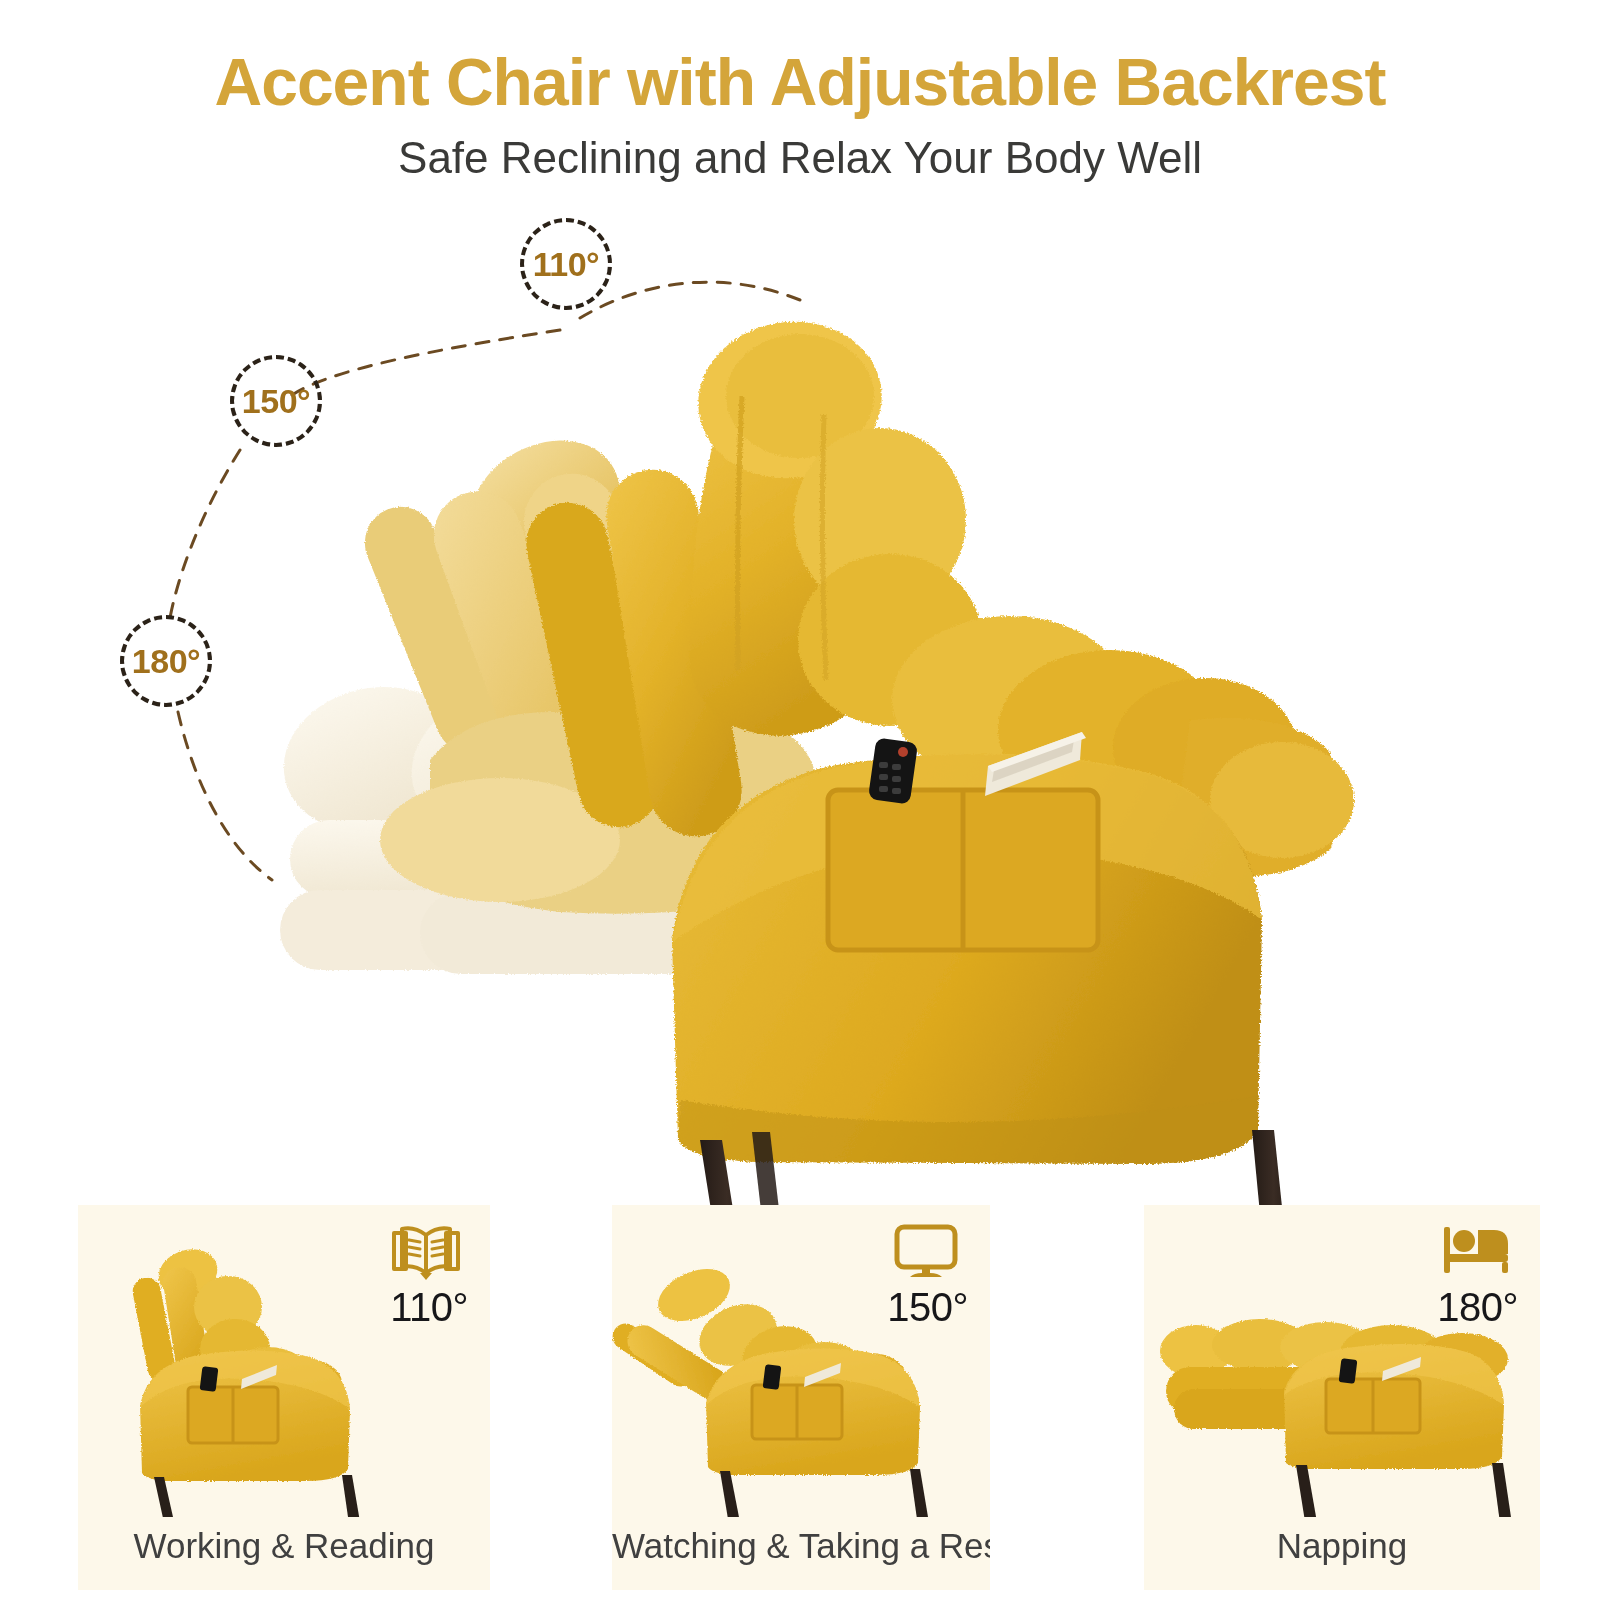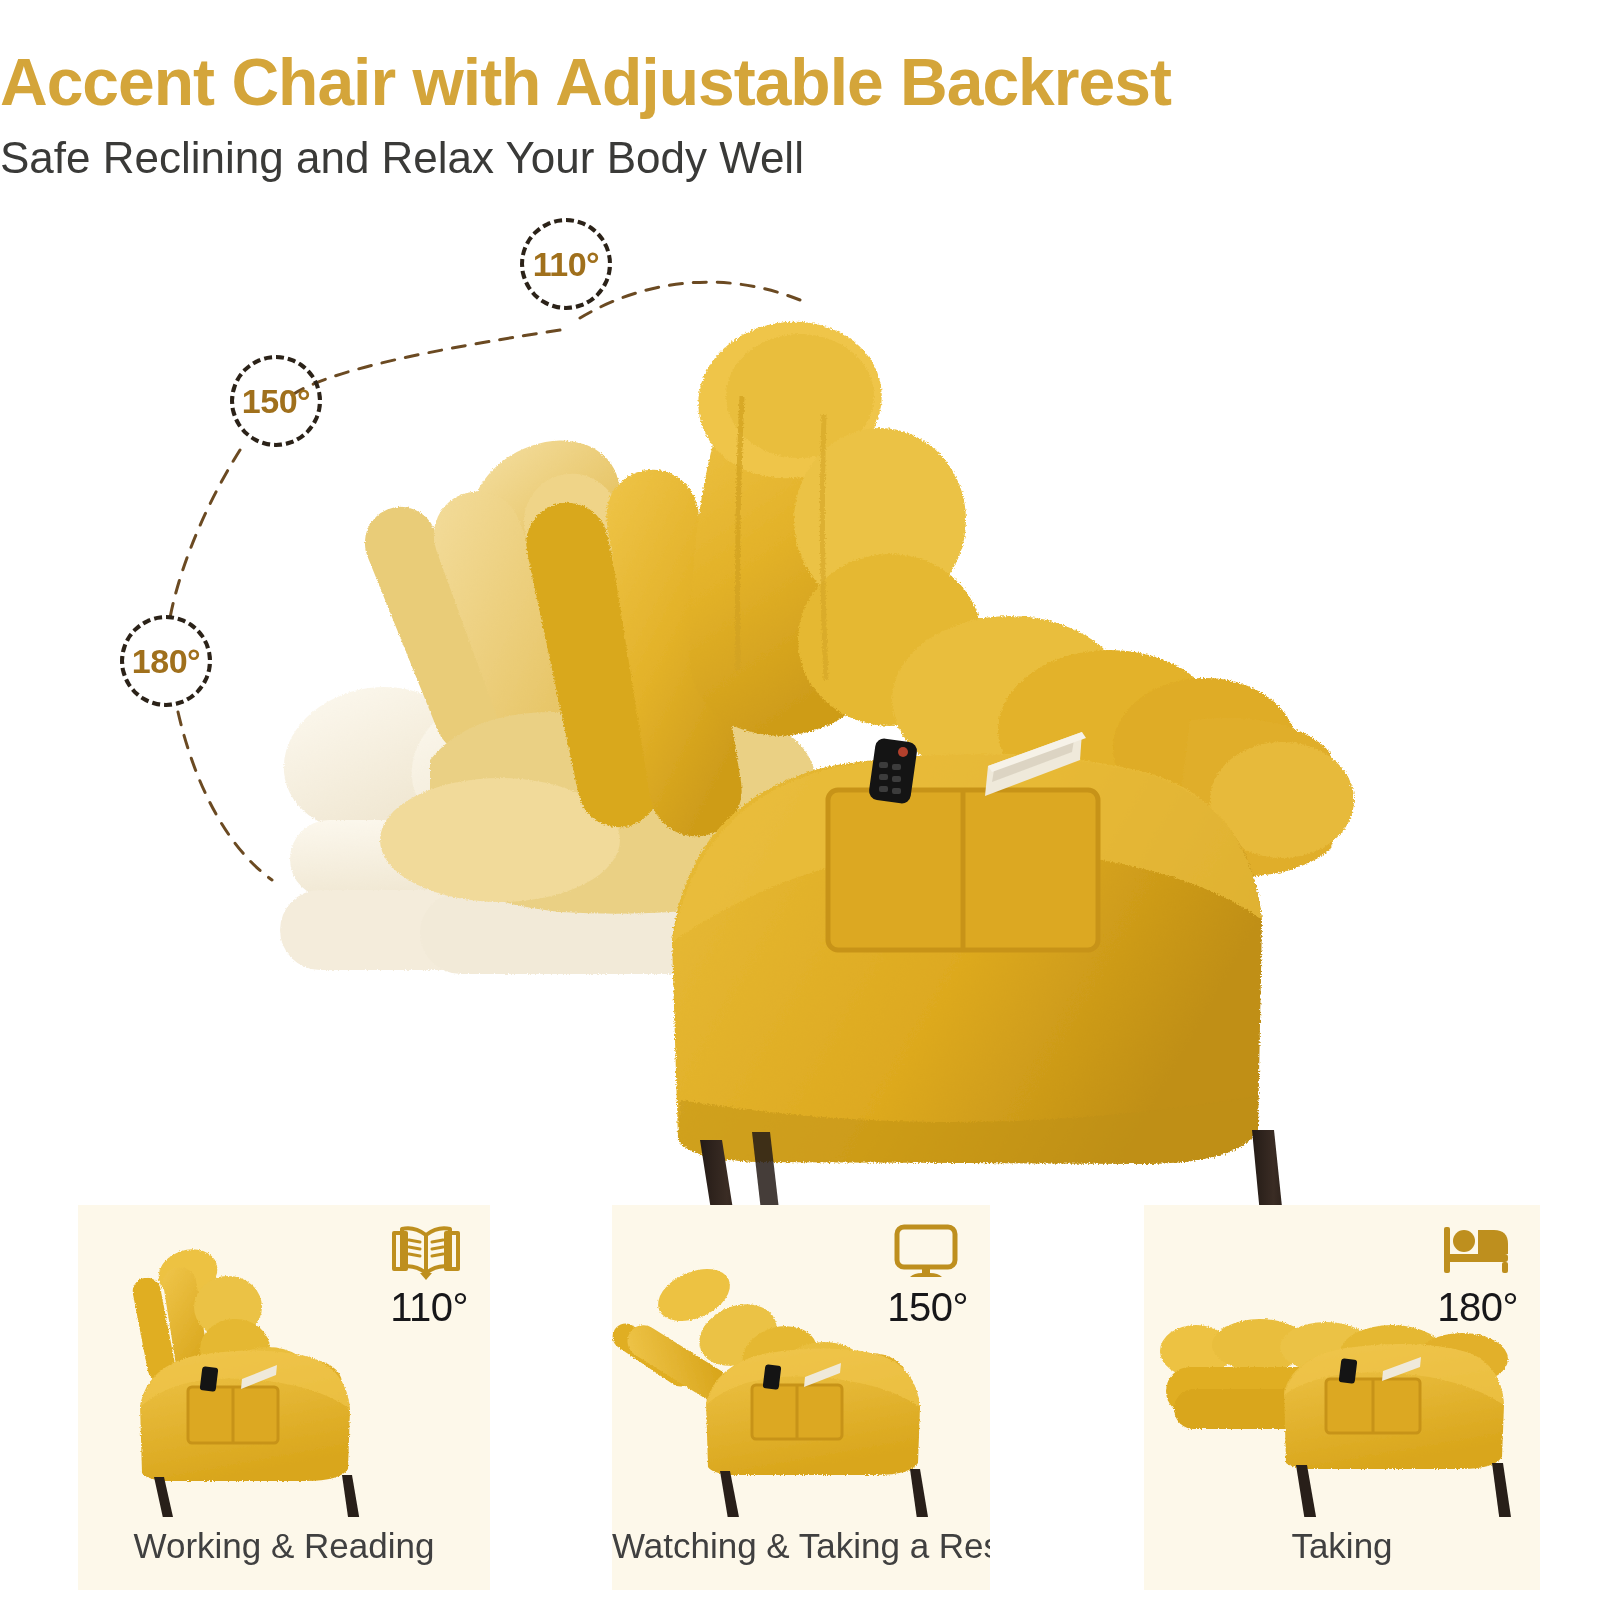--- a/index.html
+++ b/index.html
@@ -7,26 +7,27 @@
     width: 1600px; height: 1600px;
     background: #ffffff;
     font-family: "Liberation Sans", sans-serif;
     overflow: hidden;
   }
   #stage { position: relative; width: 1600px; height: 1600px; background:#fff; }
 
   
   .headline {
     position: absolute; top: 44px; left: 0; width: 1600px;
+    text-align: center;
     font-size: 66px; font-weight: bold; letter-spacing: -1px;
     color: #D4A53A; white-space: nowrap;
   }
   .subhead {
     position: absolute; top: 133px; left: 0; width: 1600px;
-    text-align: left;
+    text-align: center;
     font-size: 44px; font-weight: normal; color: #3a3a38;
     white-space: nowrap;
   }
 
   
   .arc-svg { position: absolute; left: 0; top: 0; width: 1600px; height: 1240px; pointer-events:none; }
   .badge {
     position: absolute;
     width: 92px; height: 92px; border-radius: 50%;
     border: 4px dashed #2b2218;
@@ -334,17 +335,17 @@
         <path d="M348 236 L359 236 L372 324 L360 326 Z" fill="#281F19"></path>
       </svg>
       <svg class="panel-icon" viewBox="0 0 76 68">
         <rect x="6" y="8" width="6" height="46" rx="2" fill="#BE8F1E"></rect>
         <circle cx="26" cy="22" r="11" fill="#BE8F1E"></circle>
         <path d="M40 11 h16 q14 0 14 14 v10 h-30 z" fill="#BE8F1E"></path>
         <rect x="6" y="35" width="64" height="8" rx="3" fill="#BE8F1E"></rect>
         <rect x="64" y="43" width="6" height="11" rx="2" fill="#BE8F1E"></rect>
       </svg>
       <div class="panel-angle">180°</div>
-      <div class="panel-caption">Taking</div>
+      <div class="panel-caption">Napping</div>
     </div>
 
   </div>
 </div>
 
 </body></html>

